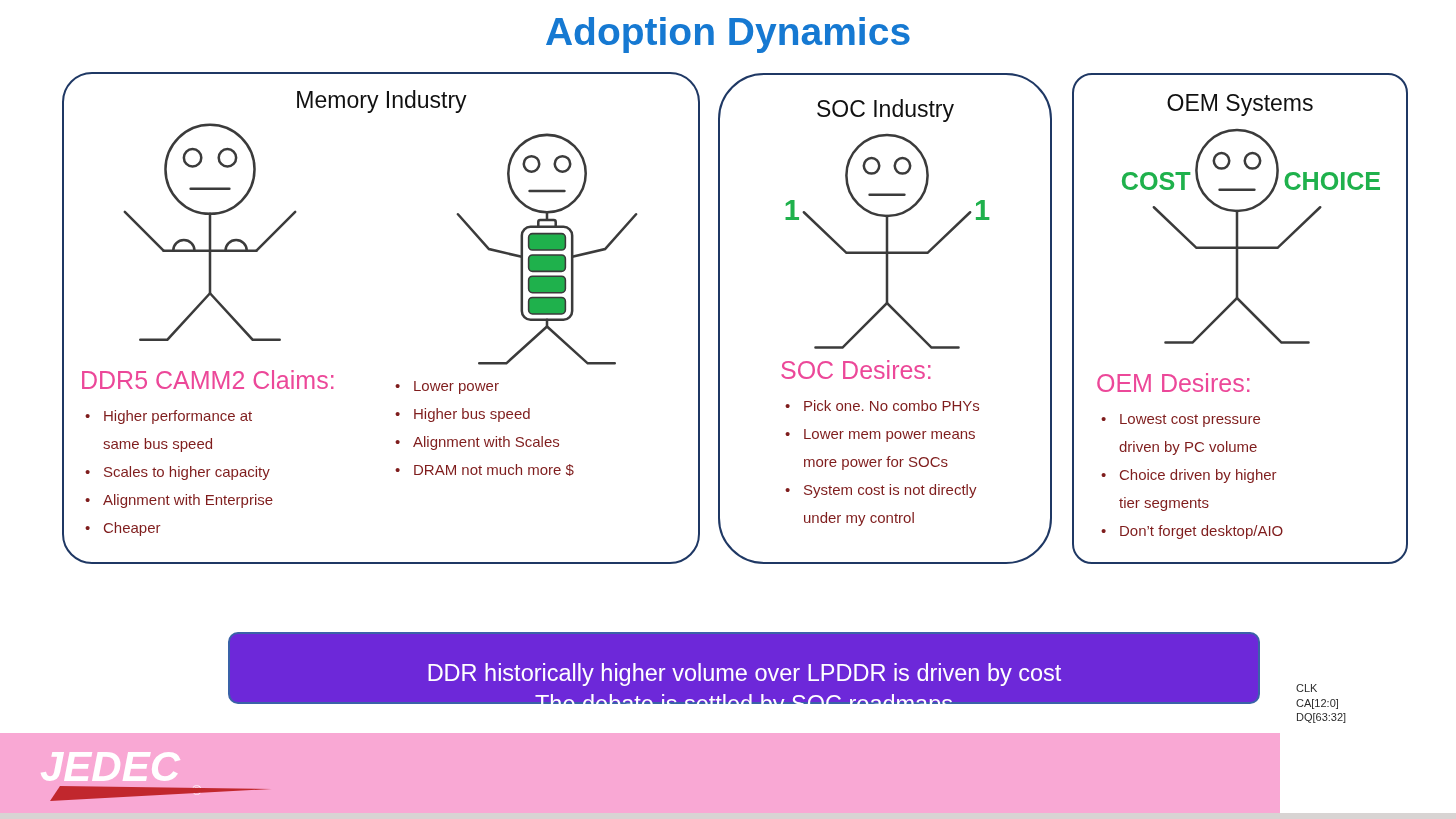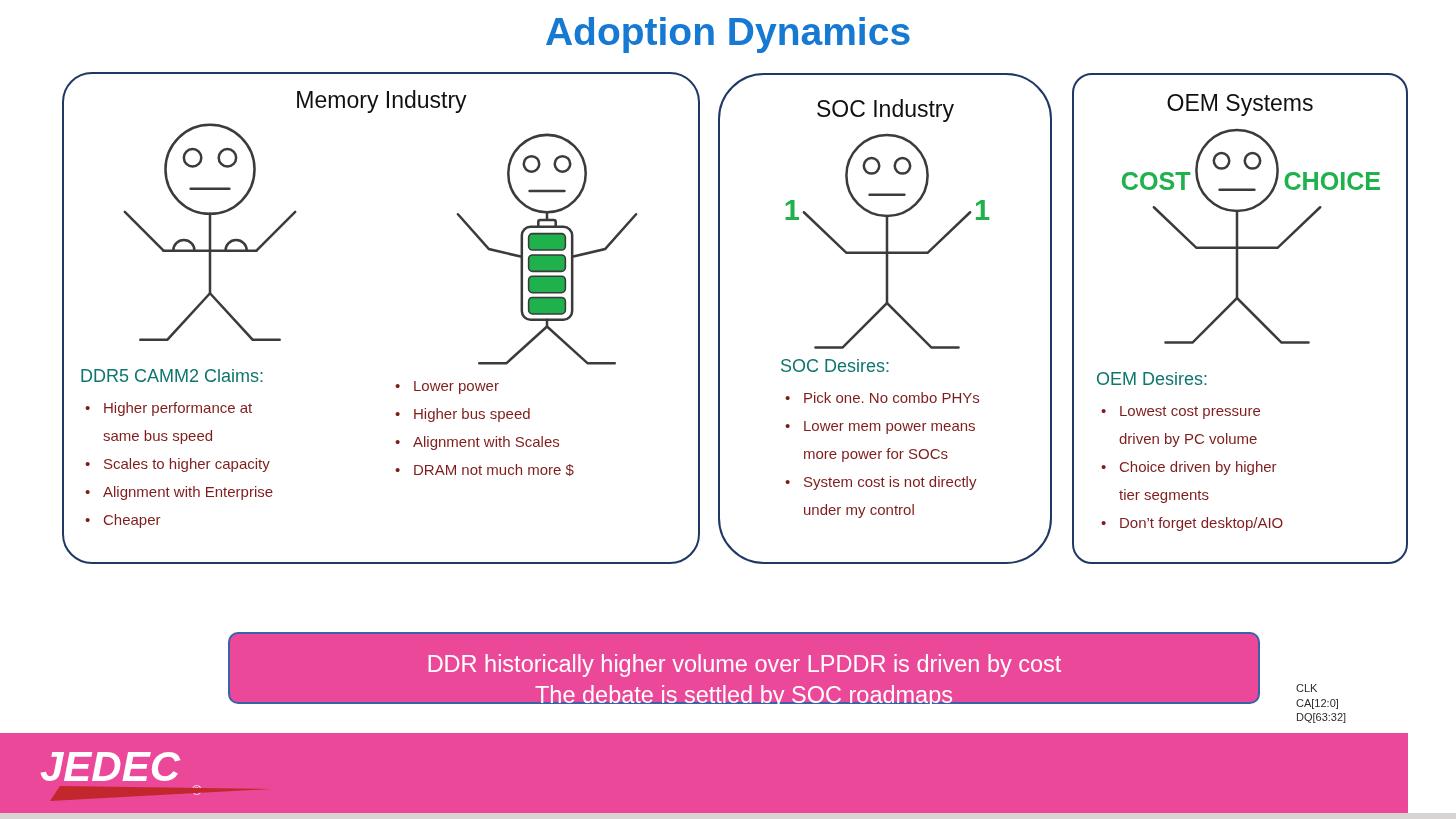--- a/index.html
+++ b/index.html
@@ -30,34 +30,34 @@
   .figD{left:18px;top:47px;width:290px;height:242px;}
   .stick{fill:none;stroke:#3b3b3b;stroke-width:2.6;stroke-linecap:round;}
   .stickfill{fill:#ffffff;stroke:#3b3b3b;stroke-width:2.6;}
   .greenbar{fill:#1fb14c;stroke:#3a3a3a;stroke-width:1.6;}
   .figlabel{fill:#1fb14c;font-weight:bold;font-family:"Liberation Sans",sans-serif;}
   .textcol{position:absolute;}
   .col-ddr5{left:16px;top:292px;width:300px;}
   .col-lpddr5{left:326px;top:298px;width:300px;}
   .col-soc{left:24px;top:281px;width:290px;margin-left:36px;}
   .col-oem{left:22px;top:294px;width:300px;}
-  .claims-heading{font-size:18px;margin-bottom:7px;color:#0f766e;}
+  .claims-heading{font-size:25px;margin-bottom:7px;color:#ec4899;}
   .bullet{position:relative;padding-left:23px;font-size:15px;line-height:28px;color:#7f1d1d;}
   .bullet::before{content:"\2022";position:absolute;left:5px;top:0;}
   .btxt{white-space:pre-line;}
   .banner{
     position:absolute;left:228px;top:632px;width:1032px;height:72px;box-sizing:border-box;
-    background:#ec4899;border:2px solid #3a62a8;border-radius:10px;
-    color:#ffffff;text-align:center;font-size:23.5px;line-height:31px;padding-top:15px;
+    background:#6d28d9;border:2px solid #3a62a8;border-radius:10px;
+    color:#ffffff;text-align:center;font-size:23.5px;line-height:31px;padding-top:24px;
   }
   .signals{
     position:absolute;left:1296px;top:681px;font-size:11px;line-height:14.5px;color:#2b2b2b;
   }
   .footer{
-    position:absolute;left:0;top:733px;width:1408px;height:80px;background:#ec4899;
+    position:absolute;left:0;top:733px;width:1256px;height:80px;background:#f9a8d4;padding-left:24px;
   }
   .jedec{position:absolute;left:36px;top:6px;width:244px;height:66px;}
   .bottom-strip{
     position:absolute;left:0;top:813px;width:1456px;height:6px;background:#d8d4d3;
   }
 </style>
 </head>
 <body>
 
 <div class="slide">

